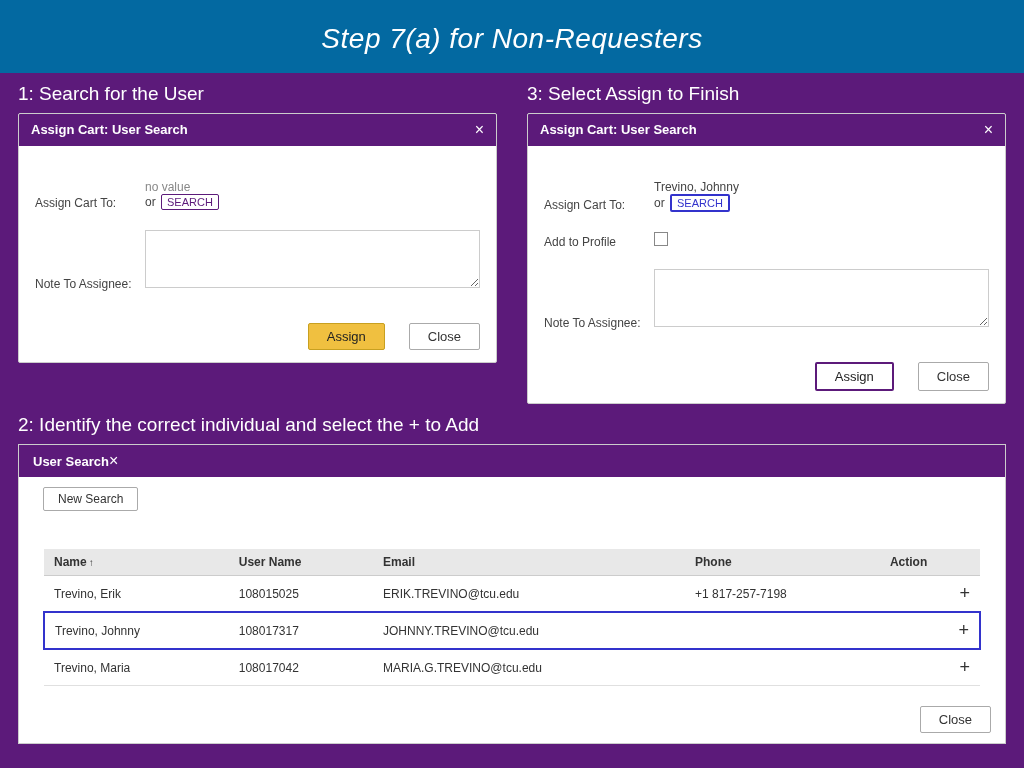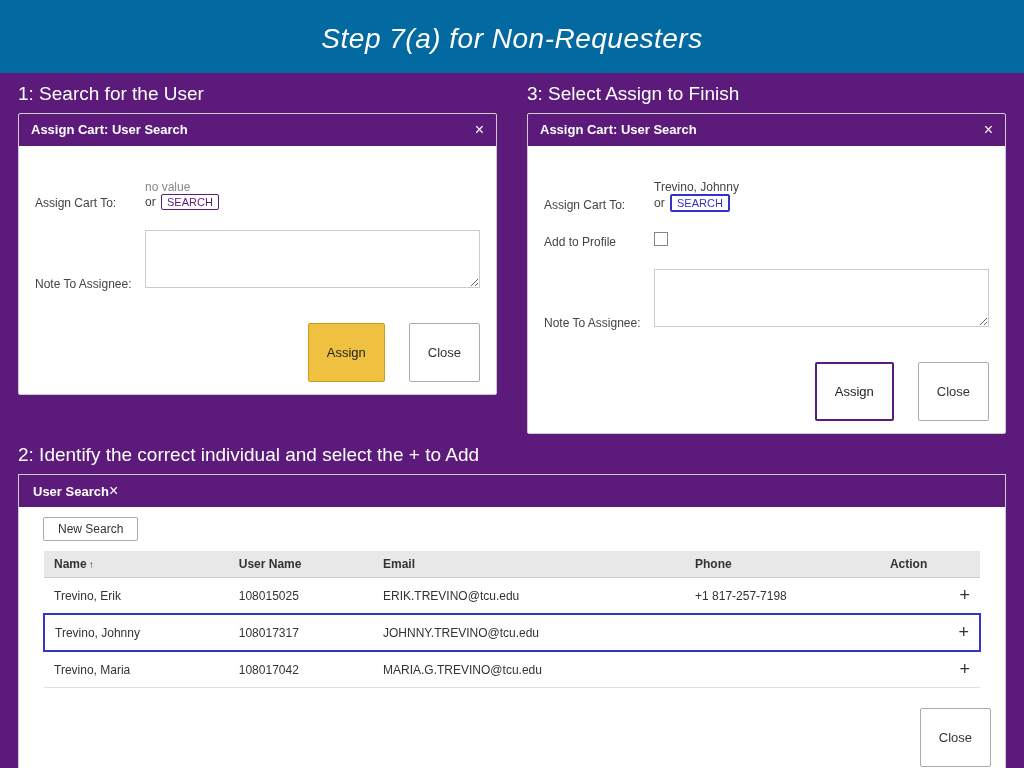--- a/index.html
+++ b/index.html
@@ -176,21 +176,21 @@
       padding: 5px 18px;
       font-size: 13px;
       cursor: pointer;
       border-radius: 2px;
     }
 
     .btn-close {
       background: white;
       border: 1px solid #aaa;
       color: #333;
-      padding: 21px 18px;
+      padding: 5px 18px;
       font-size: 13px;
       cursor: pointer;
       border-radius: 2px;
     }
 
     
     .bottom-section {
       background: white;
       border: 1px solid #ccc;
     }
@@ -217,20 +217,21 @@
       font-size: 12px;
       cursor: pointer;
       border-radius: 2px;
       margin-bottom: 10px;
     }
 
     .user-table {
       width: 100%;
       border-collapse: collapse;
       font-size: 12px;
+      margin-top: 28px;
     }
 
     .user-table thead tr {
       background: #e8e8e8;
       border-bottom: 1px solid #ccc;
     }
 
     .user-table thead th {
       text-align: left;
       padding: 6px 10px;

